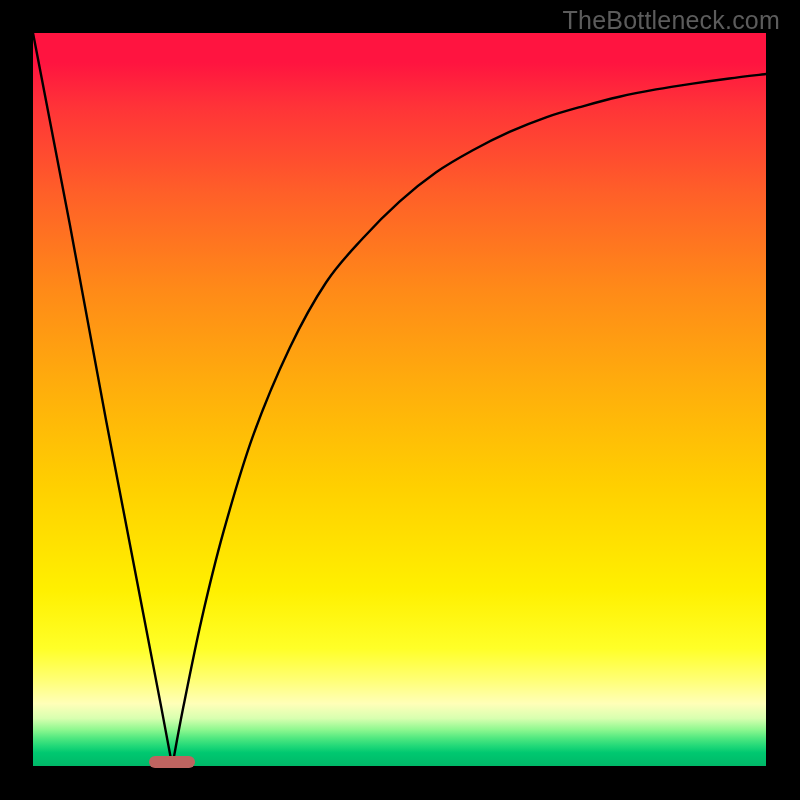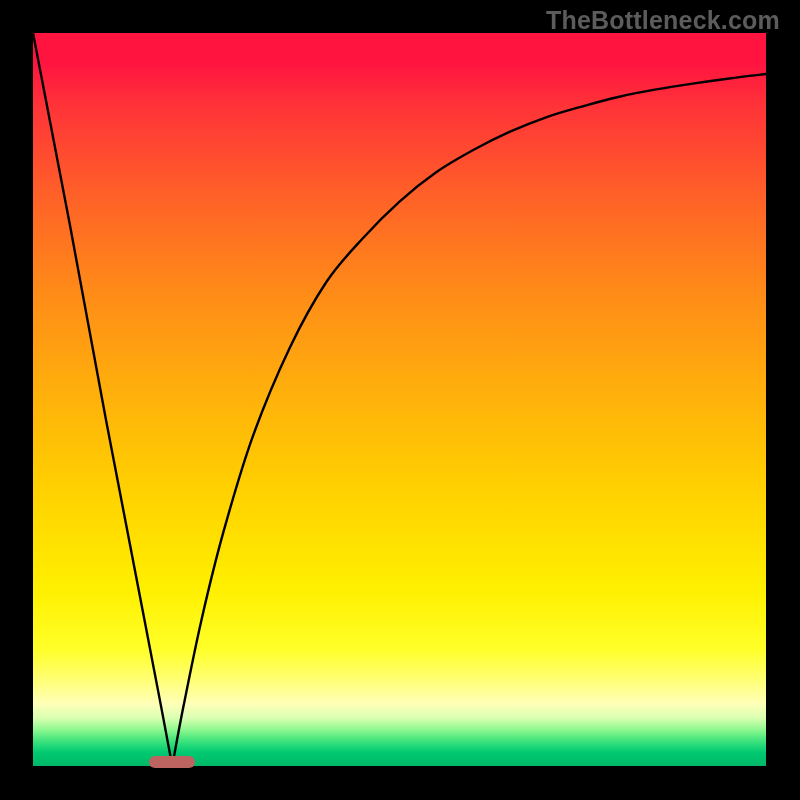--- a/index.html
+++ b/index.html
@@ -35,21 +35,21 @@
       #00c870 98.2%,
       #00b868 100%
     );
   }
   .watermark {
     position: absolute;
     top: 6px;
     right: 20px;
     font-family: Arial, Helvetica, sans-serif;
     font-size: 25px;
-    font-weight: bold;
+    font-weight: normal;
     color: #5c5c5c;
     letter-spacing: 0.2px;
   }
   svg {
     position: absolute;
     left: 33px;
     top: 33px;
     width: 733px;
     height: 733px;
     overflow: visible;

